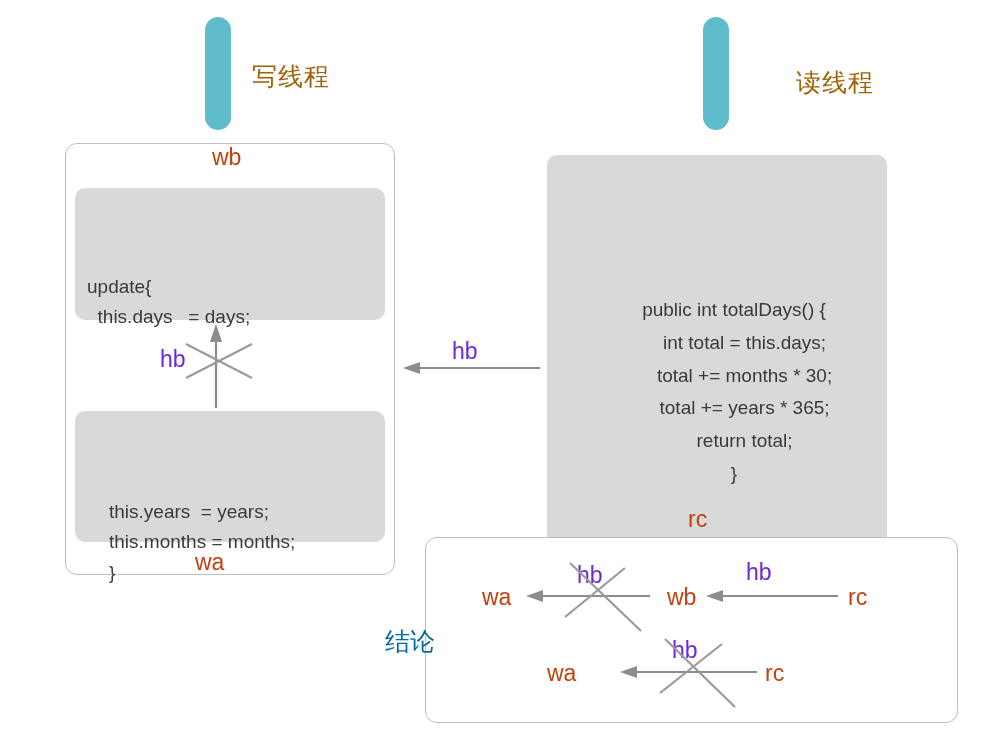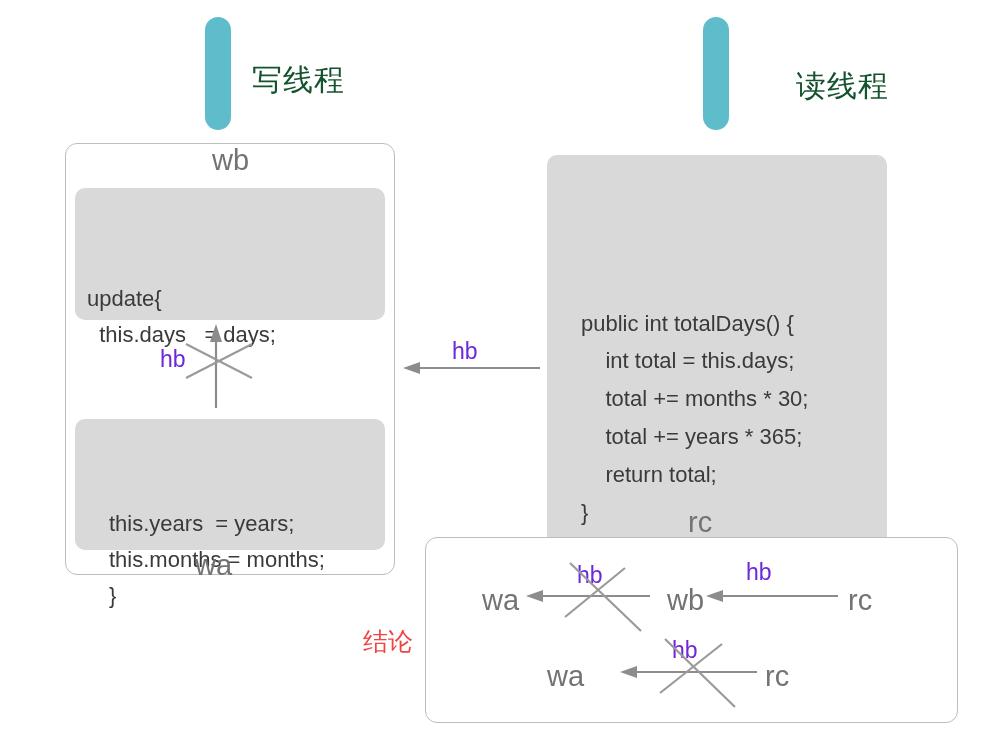--- a/index.html
+++ b/index.html
@@ -21,57 +21,57 @@
   }
   
   .thread-bar {
     position: absolute;
     width: 26px;
     border-radius: 13px;
     background: #5fbdcb;
   }
   .thread-label {
     position: absolute;
-    font-size: 30px;
-    color: #14532d;
+    font-size: 25px;
+    color: #a16207;
     white-space: nowrap;
     letter-spacing: 1px;
   }
   
   .panel {
     position: absolute;
     background: #ffffff;
     border: 1.6px solid #bdbdbd;
     border-radius: 12px;
     box-sizing: border-box;
   }
   
   .code-block {
     position: absolute;
     background: #d9d9d9;
     border-radius: 10px;
     box-sizing: border-box;
     color: #3a3a3a;
-    font-size: 22px;
+    font-size: 19px;
     line-height: 1.62;
     white-space: pre;
     font-family: "Liberation Sans", "DejaVu Sans", sans-serif;
   }
   .code-block .code-text {
     display: block;
     white-space: pre;
   }
   
   .red-label {
     position: absolute;
-    color: #737373;
-    font-size: 29px;
+    color: #c2410c;
+    font-size: 23px;
     white-space: nowrap;
   }
-  .red-label.cjk { color: #ef4444; font-size: 25px; }
+  .red-label.cjk { color: #0369a1; font-size: 25px; margin-left: 22px; }
   
   .hb-label {
     position: absolute;
     color: #6d28d9;
     font-size: 23px;
     white-space: nowrap;
   }
   
   .arrows {
     position: absolute;
@@ -96,31 +96,31 @@
 
   <div class="panel" style="left:65px; top:143px; width:330px; height:432px;"></div>
 
   <div class="red-label" style="left:212px; top:144px;">wb</div>
 
   <div class="code-block" style="left:75px; top:188px; width:310px; height:132px; padding:22px 0 0 12px;">
     <span class="code-text">update{
   this.days   = days;</span>
   </div>
 
-  <div class="code-block" style="left:75px; top:411px; width:310px; height:131px; padding:16px 0 0 34px;margin-top:8px;">
+  <div class="code-block" style="left:75px; top:411px; width:310px; height:131px; padding:24px 0 0 34px;">
     <span class="code-text">this.years  = years;
 this.months = months;
 }</span>
   </div>
 
   <div class="red-label" style="left:195px; top:549px;">wa</div>
 
   <div class="hb-label" style="left:160px; top:346px;">hb</div>
 
-  <div class="code-block" style="left:547px; top:155px; width:340px; height:400px; padding:74px 0 0 34px; line-height:1.72;">
+  <div class="code-block" style="left:547px; top:155px; width:340px; height:400px; padding:74px 0 0 34px; line-height:1.72;text-align:center;">
     <span class="code-text">public int totalDays() {
     int total = this.days;
     total += months * 30;
     total += years * 365;
     return total;
 }</span>
   </div>
 
   <div class="hb-label" style="left:452px; top:338px;">hb</div>
 

